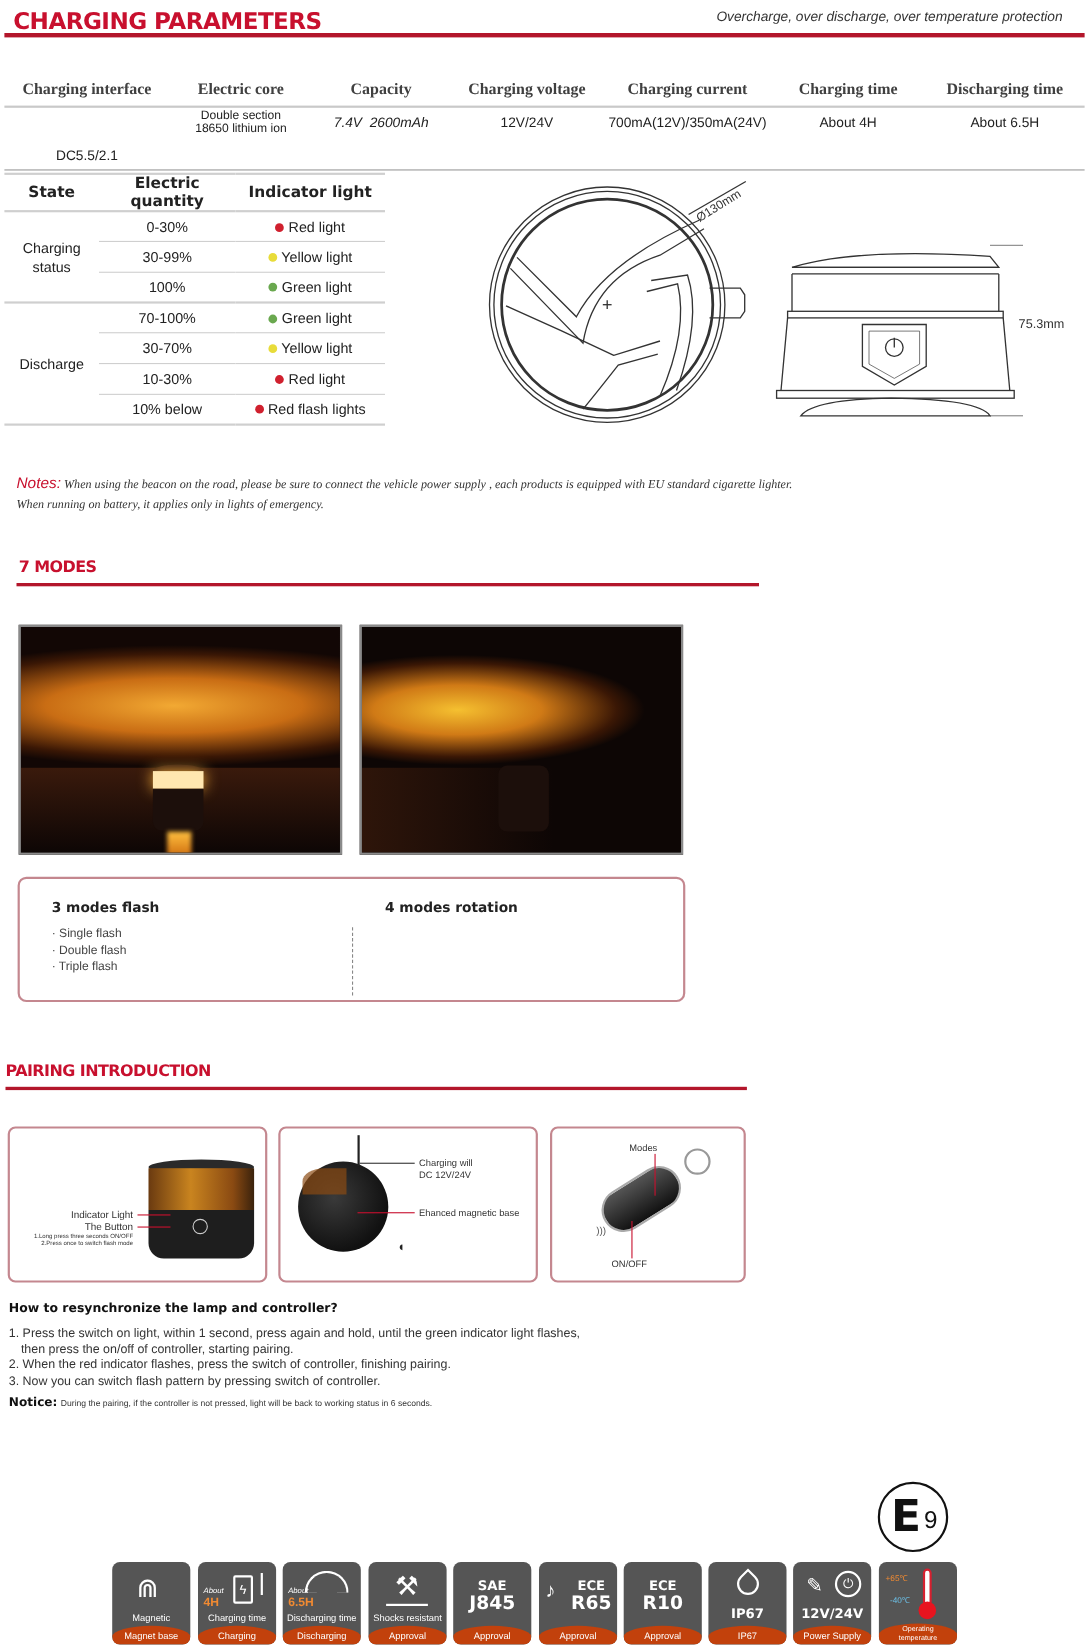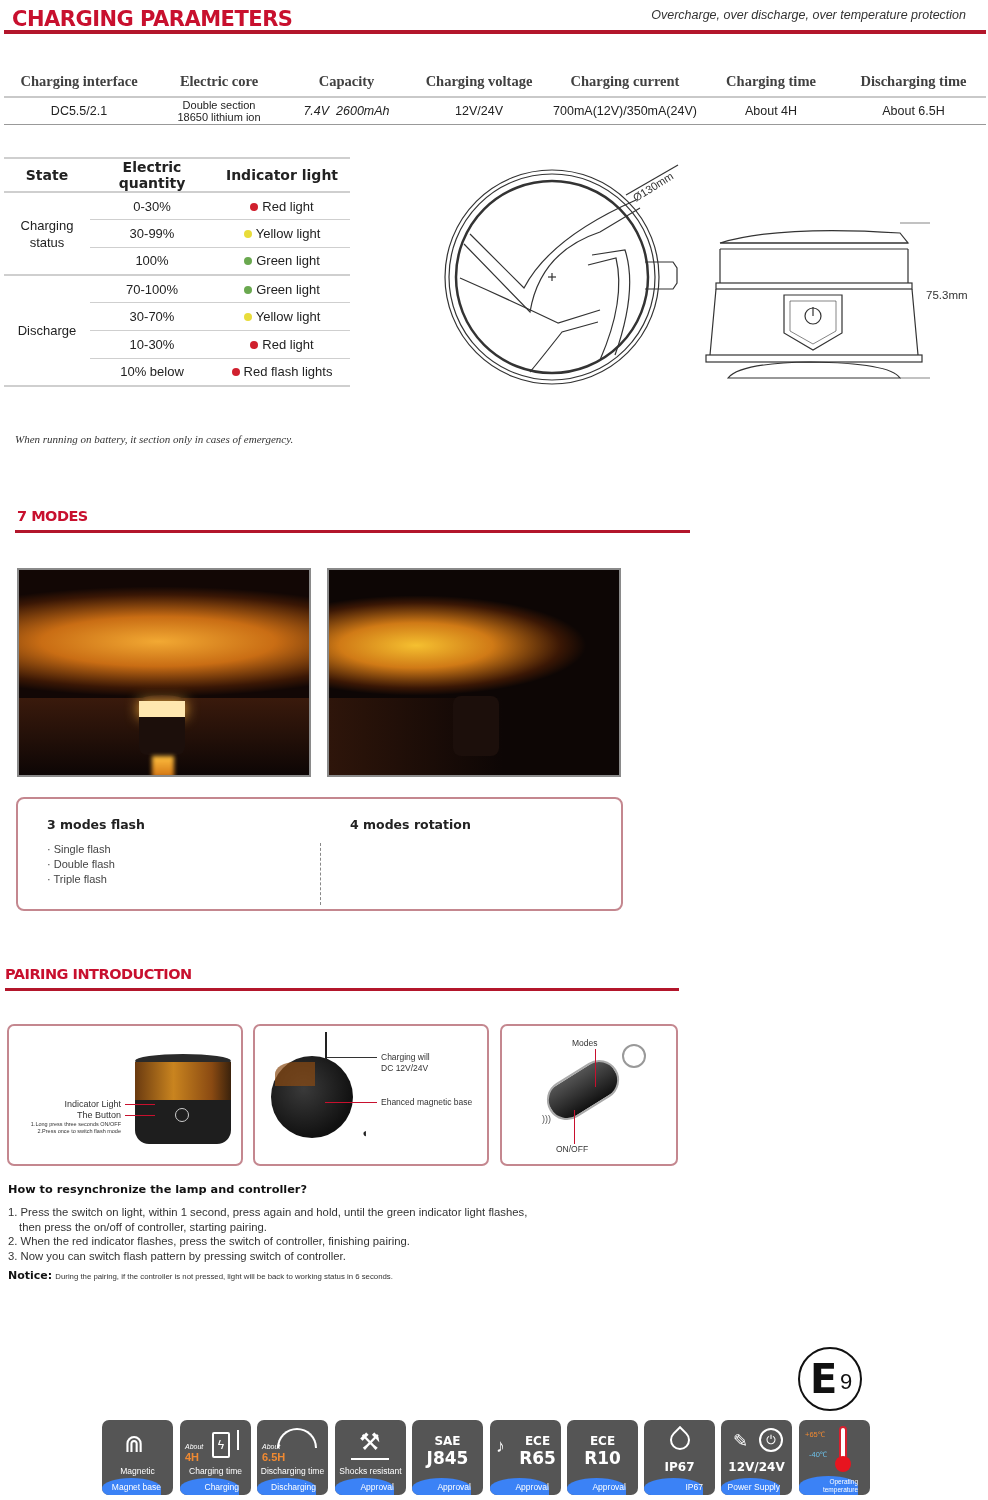--- a/index.html
+++ b/index.html
@@ -32,21 +32,21 @@
   .modes-box h4 { font-family: "DejaVu Sans", sans-serif; font-size: 12.5px; font-weight: bold; color: #222; position: absolute; }
   .modes-box ul { list-style: none; position: absolute; font-size: 11px; color: #444; line-height: 15px; }
 
   .pair-box { position: absolute; top: 1024px; height: 142px; border: 2px solid #c4878f; border-radius: 7px; background: #fff; overflow: hidden; }
 
   .howto { position: absolute; left: 8px; top: 1183px; font-size: 11.3px; color: #333; }
   .howto h5 { font-family: "DejaVu Sans", sans-serif; font-size: 11.3px; font-weight: bold; color: #111; margin-bottom: 9px; }
   .howto p { line-height: 14.7px; }
 
   .badge { position: absolute; top: 1420px; width: 71px; height: 75px; background: #555555; border-radius: 7px; overflow: hidden; color: #fff; text-align: center; }
-  .badge .foot { position: absolute; left: 0; right: 12px; bottom: 0; height: 17px; background: #3b82f6; border-radius: 50% 50% 0 0 / 10px 10px 0 0; font-size: 8.5px; line-height: 19px; color: #fff; text-align: right; }
+  .badge .foot { position: absolute; left: 0; right: 0; bottom: 0; height: 17px; background: #c2410c; border-radius: 50% 50% 0 0 / 10px 10px 0 0; font-size: 8.5px; line-height: 19px; color: #fff; }
   .badge .lbl { position: absolute; left: 0; right: 0; top: 46px; font-size: 8.5px; }
   .badge .big { font-family: "DejaVu Sans", sans-serif; font-weight: bold; font-size: 17px; line-height: 19px; }
   .badge .mid { font-family: "DejaVu Sans", sans-serif; font-weight: bold; font-size: 12px; }
 </style>
 </head>
 <body>
 
 <div class="abs section-title" style="left:12px;top:7px;font-size:21px;">CHARGING PARAMETERS</div>
 <div class="abs" style="right:22px;top:8px;font-size:12.5px;font-style:italic;color:#333;">Overcharge, over discharge, over temperature protection</div>
 <div class="abs rule" style="left:4px;top:30px;width:982px;"></div>
@@ -56,21 +56,21 @@
     <div style="width:150px;">Charging interface</div>
     <div style="width:130px;">Electric core</div>
     <div style="width:125px;">Capacity</div>
     <div style="width:140px;">Charging voltage</div>
     <div style="width:152px;">Charging current</div>
     <div style="width:140px;">Charging time</div>
     <div style="width:145px;">Discharging time</div>
   </div>
   <div class="line"></div>
   <div class="row">
-    <div style="width:150px;">DC5.5/2.1</div>
+    <div style="width:150px;margin-top:30px;">DC5.5/2.1</div>
     <div style="width:130px;flex-direction:column;font-size:11px;line-height:12px;">
       <span>Double section</span>
       <span>18650 lithium ion</span>
     </div>
     <div style="width:125px;white-space:pre;font-style:italic;">7.4V  2600mAh</div>
     <div style="width:140px;">12V/24V</div>
     <div style="width:152px;">700mA(12V)/350mA(24V)</div>
     <div style="width:140px;">About 4H</div>
     <div style="width:145px;">About 6.5H</div>
   </div>
@@ -153,21 +153,22 @@
     <rect x="6" y="140" width="216" height="7"></rect>
     <path d="M28 163 Q40 148 110 147 Q190 148 200 163 Z"></path>
     <line x1="200" y1="8" x2="250" y2="8" stroke-width="0.6"></line>
     <line x1="200" y1="163" x2="250" y2="163" stroke-width="0.6"></line>
     <line x1="247" y1="8" x2="247" y2="163" stroke-width="0.6"></line>
   </g>
 </svg>
 <div class="abs" style="left:926px;top:289px;font-size:11.5px;color:#333;background:#fff;">75.3mm</div>
 
 <div class="notes">
-  <div>When running on battery, it section only in cases of emergency.</div>
+  <div><span class="lbl">Notes:</span> <span>When using the beacon on the road, please be sure to connect the vehicle power supply ,  each products is equipped with EU standard cigarette lighter.</span></div>
+  <div>When running on battery, it applies only in lights of emergency.</div>
 </div>
 
 <div class="abs section-title" style="left:17px;top:508px;font-size:14.5px;">7 MODES</div>
 <div class="abs rule" style="left:15px;top:530px;width:675px;height:3px;"></div>
 
 <div class="photo" style="left:17px;top:568px;width:294px;height:209px;">
   <div style="position:absolute;left:0;right:0;top:0;height:130px;background:radial-gradient(ellipse 260px 55px at 48% 55%, #f2a933 0%, #c96d14 45%, #3a1705 85%, #120705 100%);"></div>
   <div style="position:absolute;left:0;right:0;top:128px;bottom:0;background:linear-gradient(#3a1a0c,#0d0605);"></div>
   <div style="position:absolute;left:120px;top:125px;width:46px;height:12px;border-radius:50%;background:#2a1410;"></div>
   <div style="position:absolute;left:120px;top:131px;width:46px;height:16px;background:#ffe7b0;box-shadow:0 0 14px #ffb43a;"></div>

